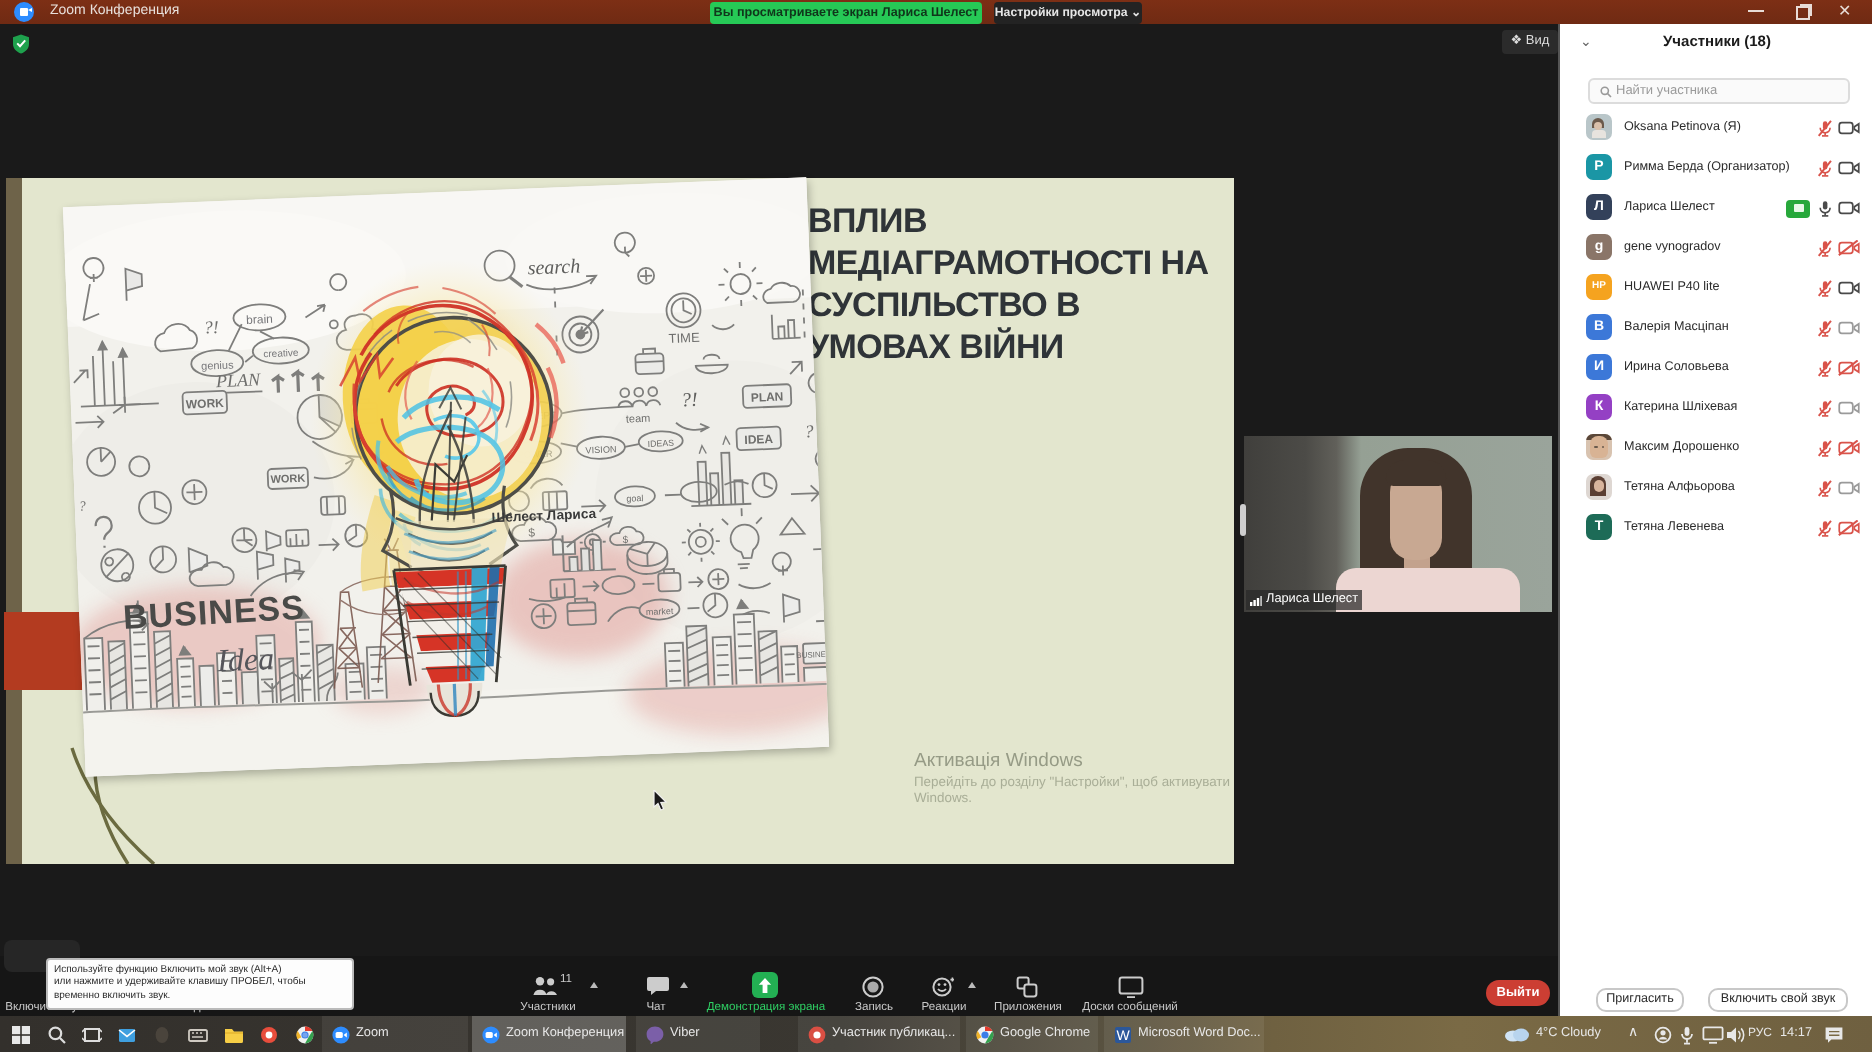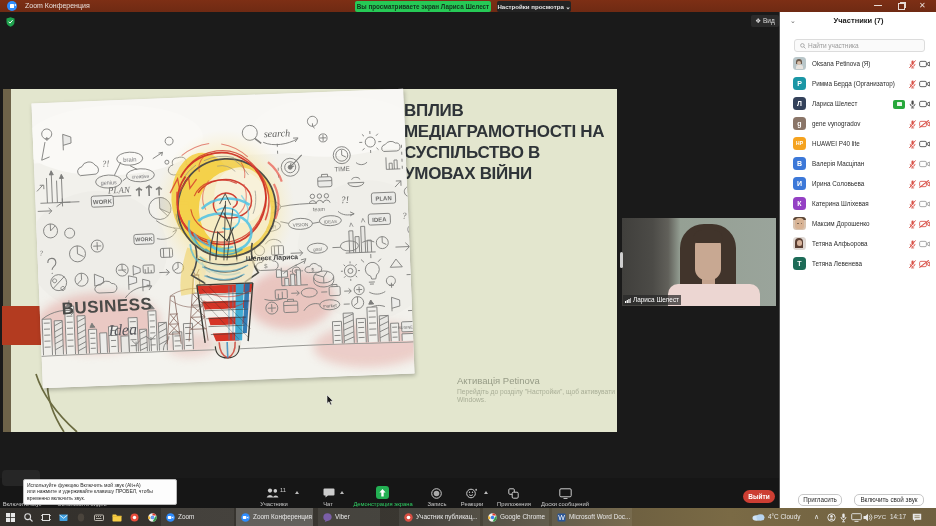--- a/index.html
+++ b/index.html
@@ -76,21 +76,21 @@
 
 <div class="abs" style="left:404px;top:100px;width:212px;height:90px;color:#2f3438;font-size:17px;line-height:21px;font-weight:bold;letter-spacing:-0.3px;">ВПЛИВ<br>МЕДІАГРАМОТНОСТІ НА<br>СУСПІЛЬСТВО В<br>УМОВАХ ВІЙНИ</div>
 
 <div class="abs" style="left:2px;top:306px;width:41px;height:39px;background:#b33b20;"></div>
 
 <svg class="abs" style="left:11px;top:360px;" width="80" height="72" viewBox="0 0 80 72">
   <path d="M25,14 C32,36 48,56 66,72" stroke="#6b6b40" stroke-width="1.7" fill="none"></path>
   <path d="M37,16 C34,38 44,58 53,72" stroke="#6b6b40" stroke-width="1.7" fill="none"></path>
 </svg>
 
-<div class="abs" style="left:457px;top:375px;color:#969b86;font-size:9.5px;">Активація Petinova</div>
+<div class="abs" style="left:457px;top:375px;color:#969b86;font-size:9.5px;">Активація Windows</div>
 <div class="abs" style="left:457px;top:388px;color:#a9ae97;font-size:6.7px;line-height:7.5px;">Перейдіть до розділу "Настройки", щоб активувати<br>Windows.</div>
 
 <svg class="abs" style="left:326px;top:395px;" width="8" height="11" viewBox="0 0 8 11">
   <path d="M1,0 L1,8.5 L3,6.8 L4.4,10 L5.8,9.4 L4.4,6.3 L7,6 Z" fill="#1a1a1a" stroke="#f0f0f0" stroke-width="0.6"></path>
 </svg>
 
 <div id="paper" class="abs" style="left:37px;top:96px;width:372px;height:285px;background:#f5f4f0;transform:rotate(-2.3deg);box-shadow:1px 2px 4px rgba(0,0,0,0.25);">
 <svg width="372" height="285" viewBox="0 0 372 285" style="position:absolute;left:0;top:0;">
   <defs>
     <filter id="soft" x="-40%" y="-40%" width="180%" height="180%">
@@ -505,21 +505,21 @@
       <rect x="3.4" y="1" width="1.2" height="4" fill="#fff"></rect>
       <rect x="5.1" y="0" width="0.9" height="5" fill="#bbb"></rect>
     </svg>
   <span style="margin-left:10px;">Лариса Шелест</span>
 </div>
 
 <div class="abs" style="left:751px;top:15px;width:28px;height:12px;background:#2b2b2b;border-radius:2px;color:#ddd;font-size:6.5px;line-height:12px;text-align:center;">❖ Вид</div>
 
 <div id="panel" class="abs" style="left:779px;top:12px;width:157px;height:496px;background:#fff;border-left:1px solid #555;">
   <div class="abs" style="left:10px;top:5px;color:#666;font-size:7px;">⌄</div>
-  <div class="abs" style="left:0;top:4px;width:157px;text-align:center;color:#1b1b1b;font-size:7.5px;font-weight:bold;">Участники (7)</div>
+  <div class="abs" style="left:0;top:4px;width:157px;text-align:center;color:#1b1b1b;font-size:7.5px;font-weight:bold;">Участники (18)</div>
   <div class="abs" style="left:14px;top:27px;width:129px;height:11px;background:#fafafa;border:1px solid #dcdcdc;border-radius:3px;color:#9a9a9a;font-size:6.5px;line-height:11px;">
     <svg style="position:absolute;left:5px;top:3px;" width="6" height="6" viewBox="0 0 6 6">
         <circle cx="2.4" cy="2.4" r="1.8" fill="none" stroke="#9a9a9a" stroke-width="0.8"></circle>
         <line x1="3.8" y1="3.8" x2="5.5" y2="5.5" stroke="#9a9a9a" stroke-width="0.8"></line>
       </svg><span style="margin-left:13px;">Найти участника</span>
   </div>
   <div id="rows">
 
   <div class="abs row" style="top:42px;">
         <div class="av" style="background:#b9c6c9;overflow:hidden;">

